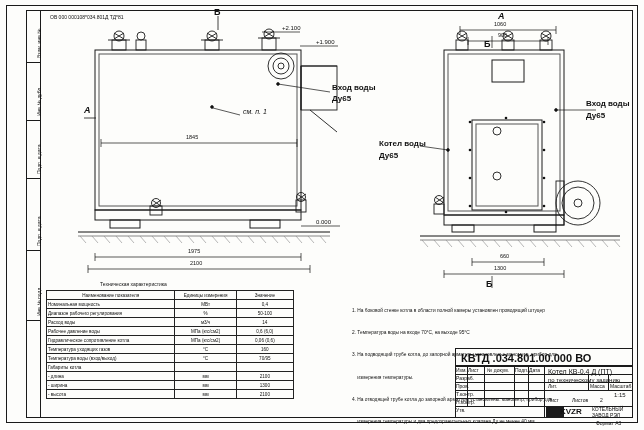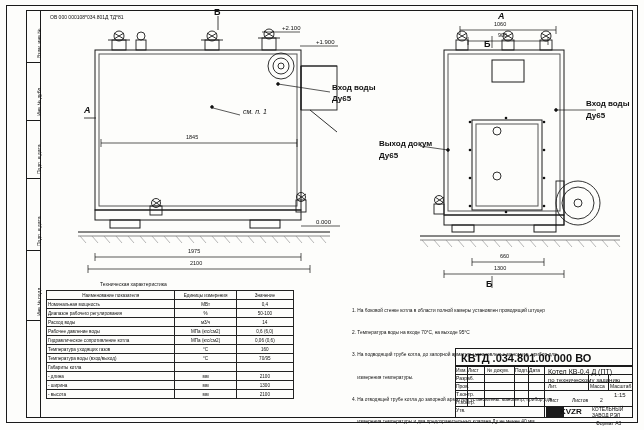--- a/index.html
+++ b/index.html
@@ -264,21 +264,21 @@
     </g>
   </svg>
 
   <div class="txt t9 bold ital" style="left:498px;top:12px;">А</div>
   <div class="txt t9 bold" style="left:484px;top:40px;">Б</div>
   <div class="txt t9 bold" style="left:486px;top:280px;">Б</div>
   <div class="txt t55" style="left:494px;top:22px;">1060</div>
   <div class="txt t55" style="left:498px;top:33px;">900</div>
   <div class="txt t55" style="left:500px;top:254px;">660</div>
   <div class="txt t55" style="left:494px;top:266px;">1300</div>
-  <div class="txt t8 bold" style="left:379px;top:140px;">Выход докум</div>
+  <div class="txt t8 bold" style="left:379px;top:140px;">Котел воды</div>
   <div class="txt t8 bold" style="left:379px;top:152px;">Ду65</div>
   <div class="txt t8 bold" style="left:586px;top:100px;">Вход воды</div>
   <div class="txt t8 bold" style="left:586px;top:112px;">Ду65</div>
 
   <div class="txt t5" style="left:100px;top:282px;">Техническая характеристика</div>
   <table class="tech" style="position:absolute;left:46px;top:290px;width:248px;">
     <thead>
       <tr>
         <td class="c" style="width:130px;">Наименование показателя</td>
         <td class="c" style="width:60px;">Единицы измерения</td>

